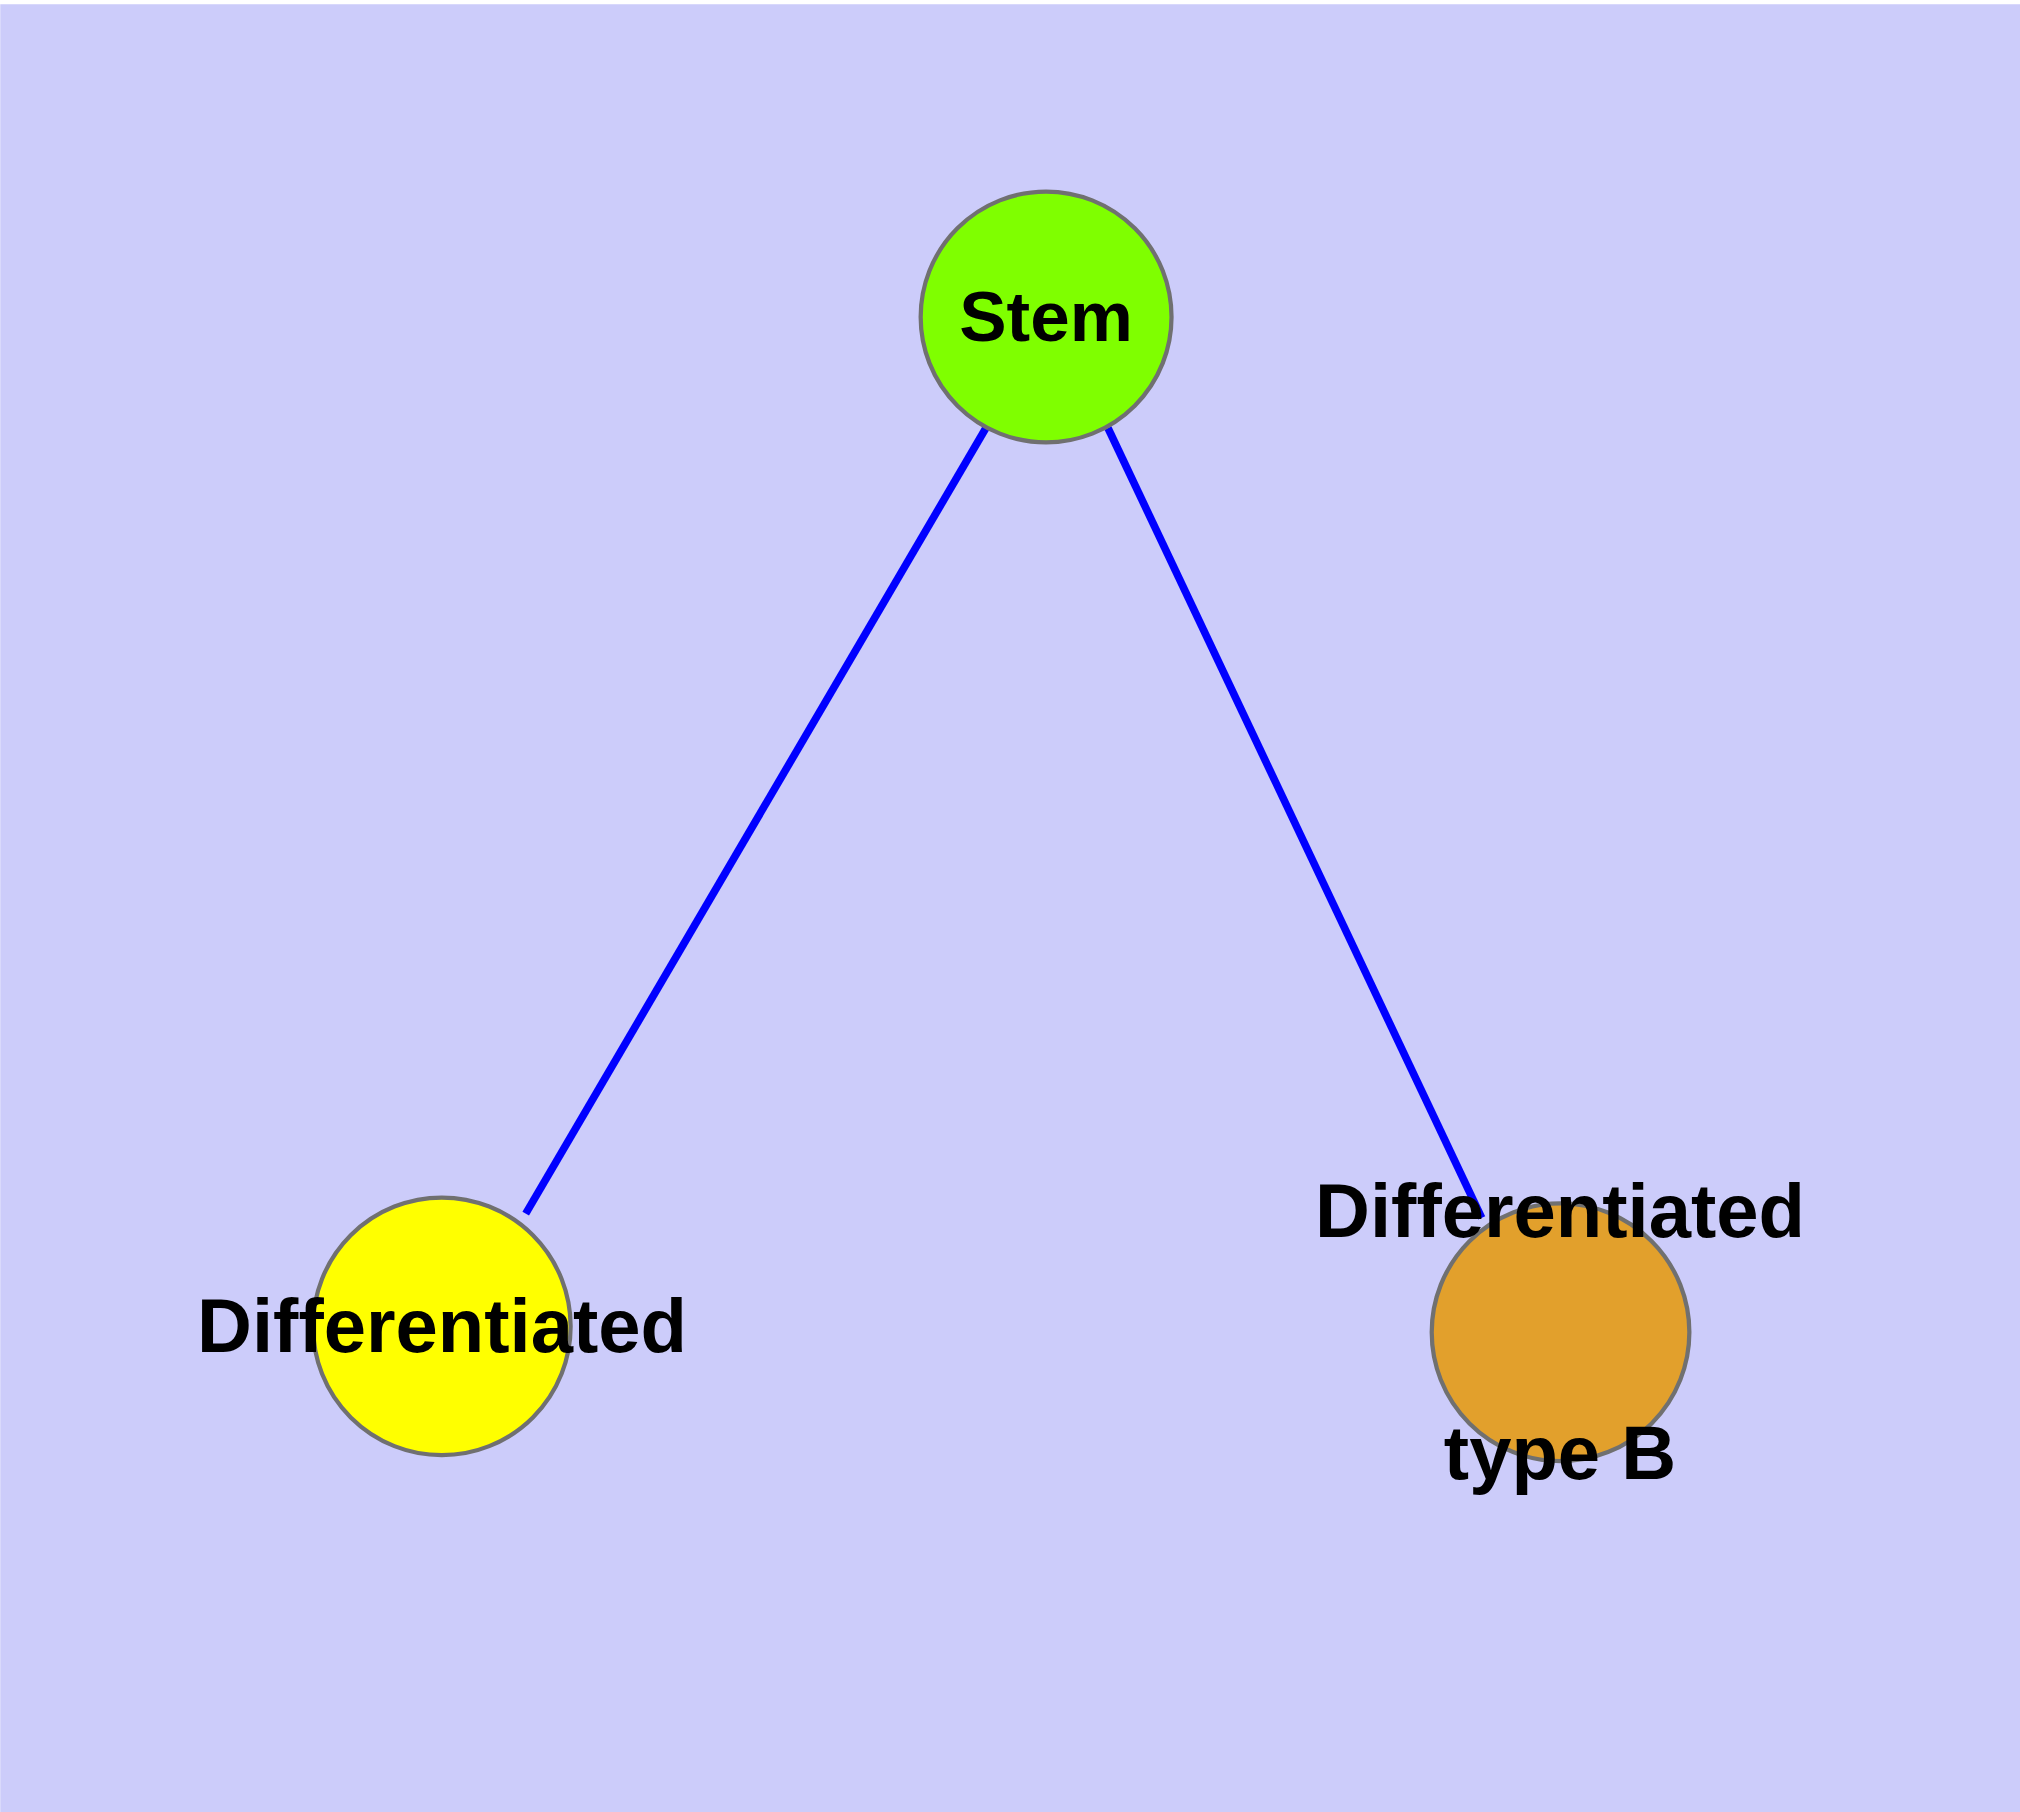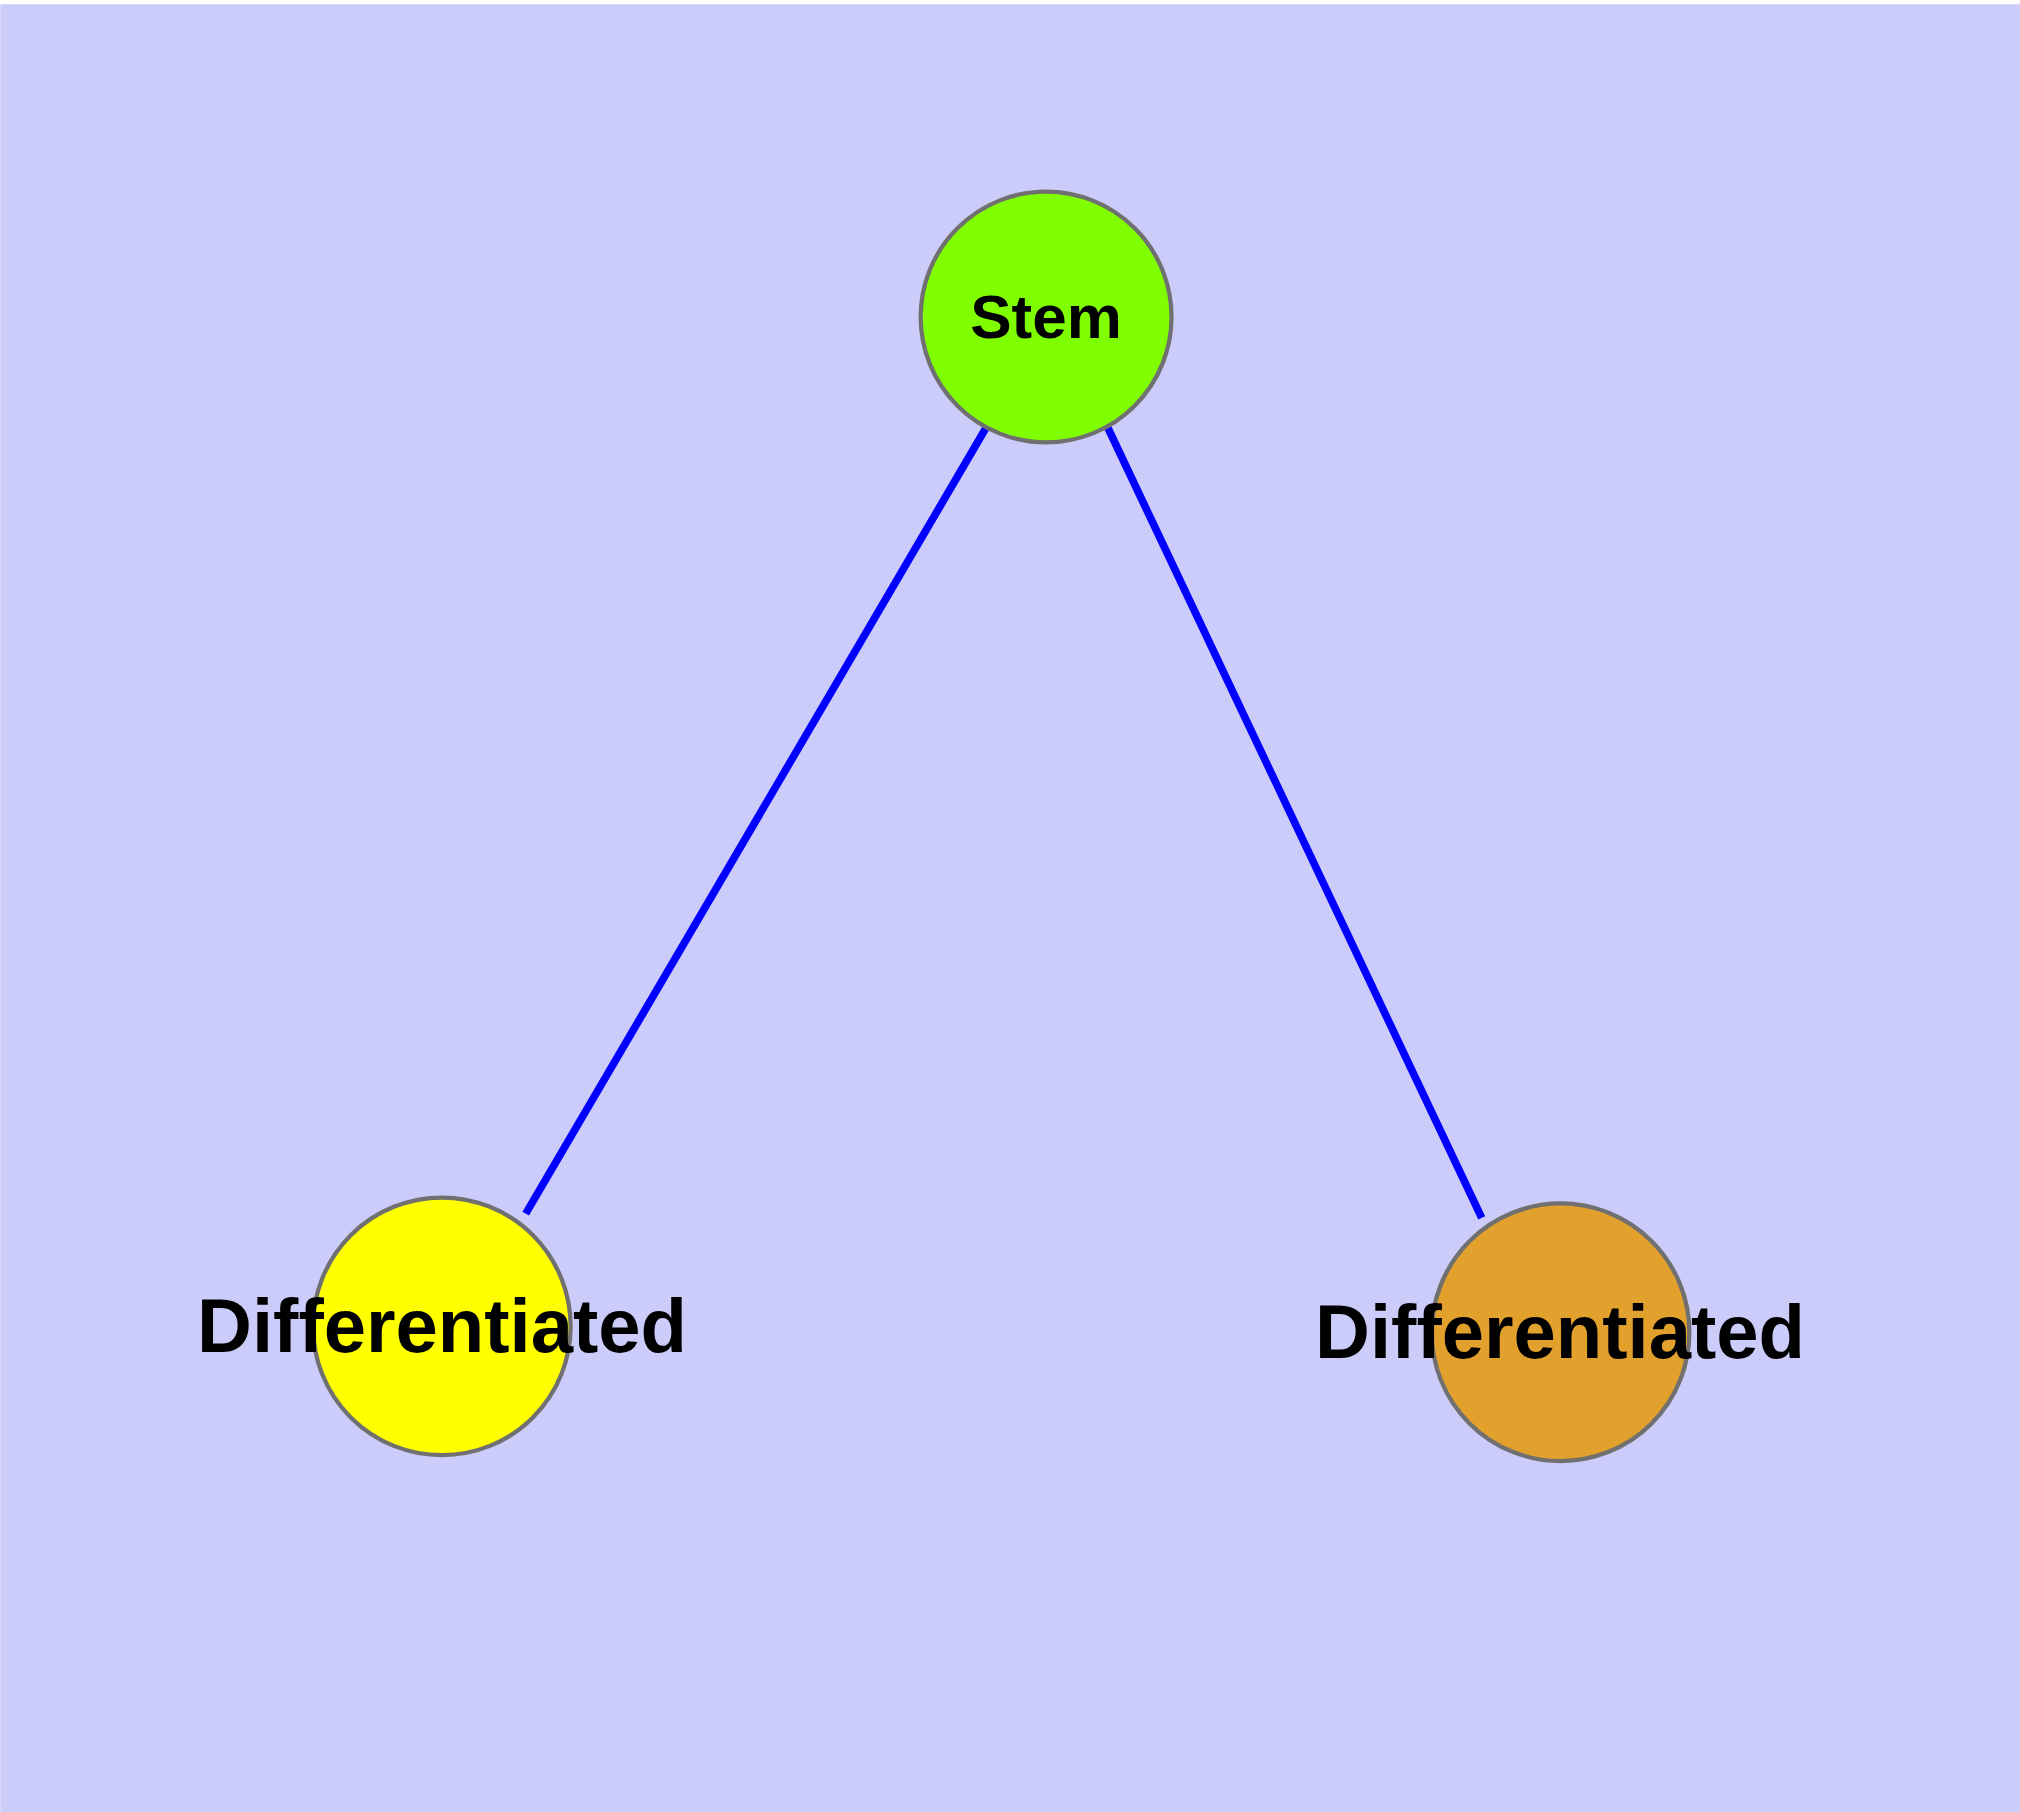--- a/index.html
+++ b/index.html
@@ -64,24 +64,25 @@
 
     <line x1="1307" y1="505" x2="1748" y2="1437" stroke="#0000FF" stroke-width="9" stroke-linecap="butt"></line>
 
     <circle cx="1234" cy="374" r="148" fill="#7FFF00" stroke="#707070" stroke-width="5"></circle>
 
     <circle cx="521" cy="1565" r="152" fill="#FFFF00" stroke="#707070" stroke-width="5"></circle>
 
     <circle cx="1841" cy="1572" r="152" fill="#E2A02C" stroke="#707070" stroke-width="5"></circle>
   </svg>
 
-  <div class="node-label" id="label-stem" style="left: 1046px; top: 317px; font-size: 62px;">Stem</div>
+  <div class="node-label" id="label-stem" style="left: 1046px; top: 317px; font-size: 71px;">Stem</div>
 
   <div class="node-label" id="label-type-a" style="left: 442px; top: 1326px; font-size: 76px;">
     <div>Differentiated</div>
   </div>
 
   <div class="node-label" id="label-type-b" style="left: 1560px; top: 1332px; font-size: 76px;">
     <div>Differentiated</div>
+    <div>type B</div>
   </div>
 
 </div>
 
 
 </body></html>

